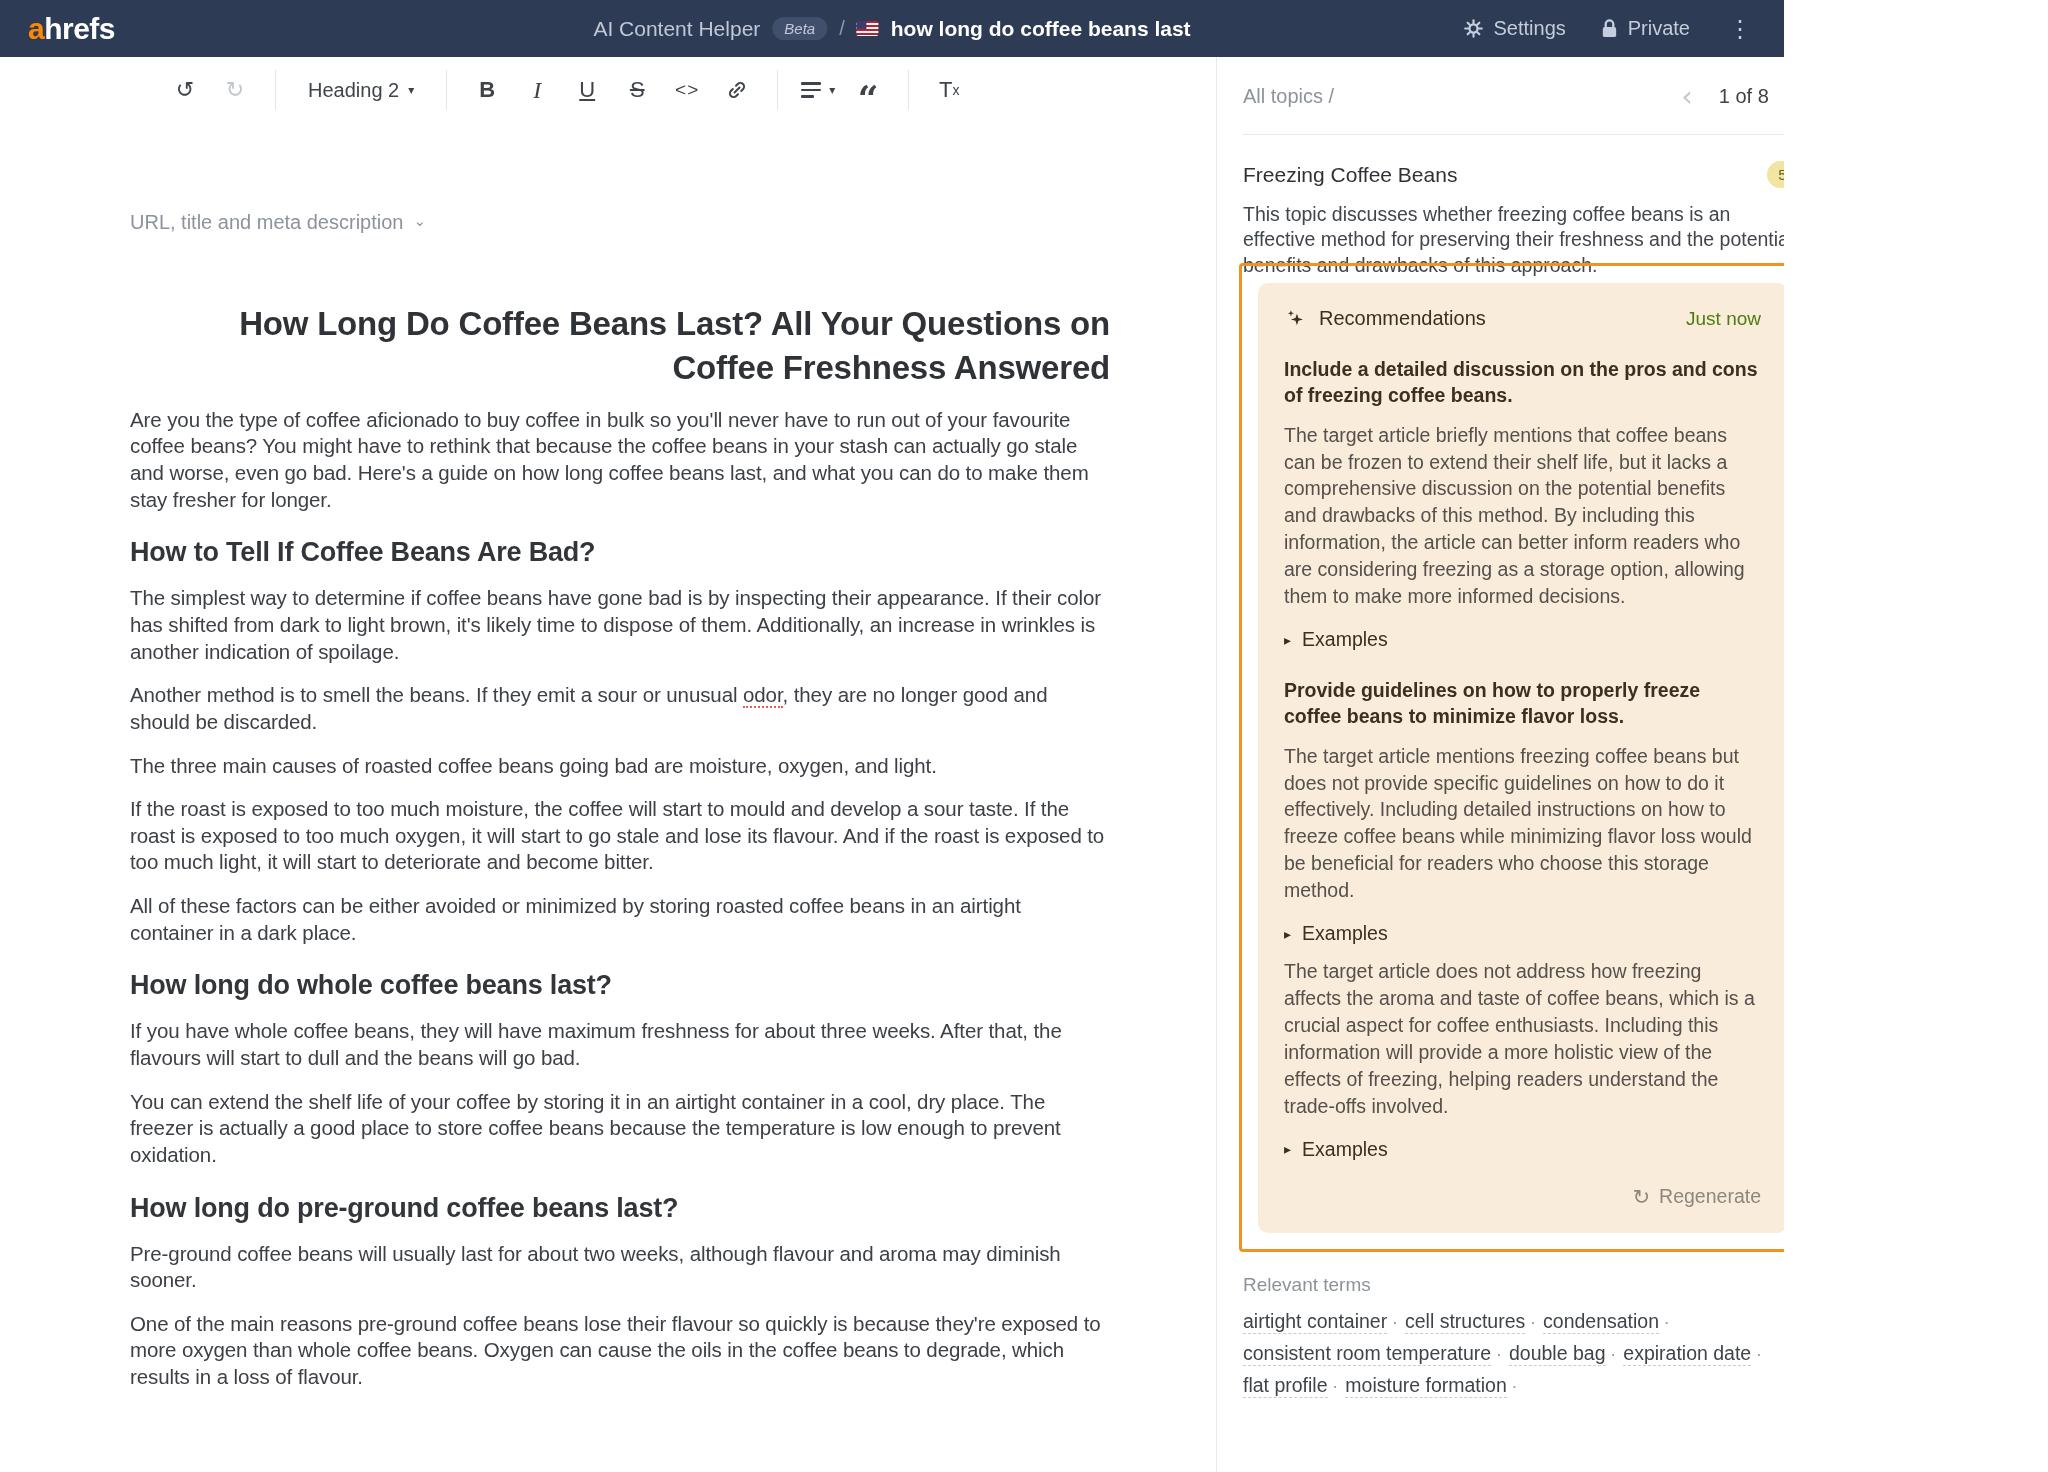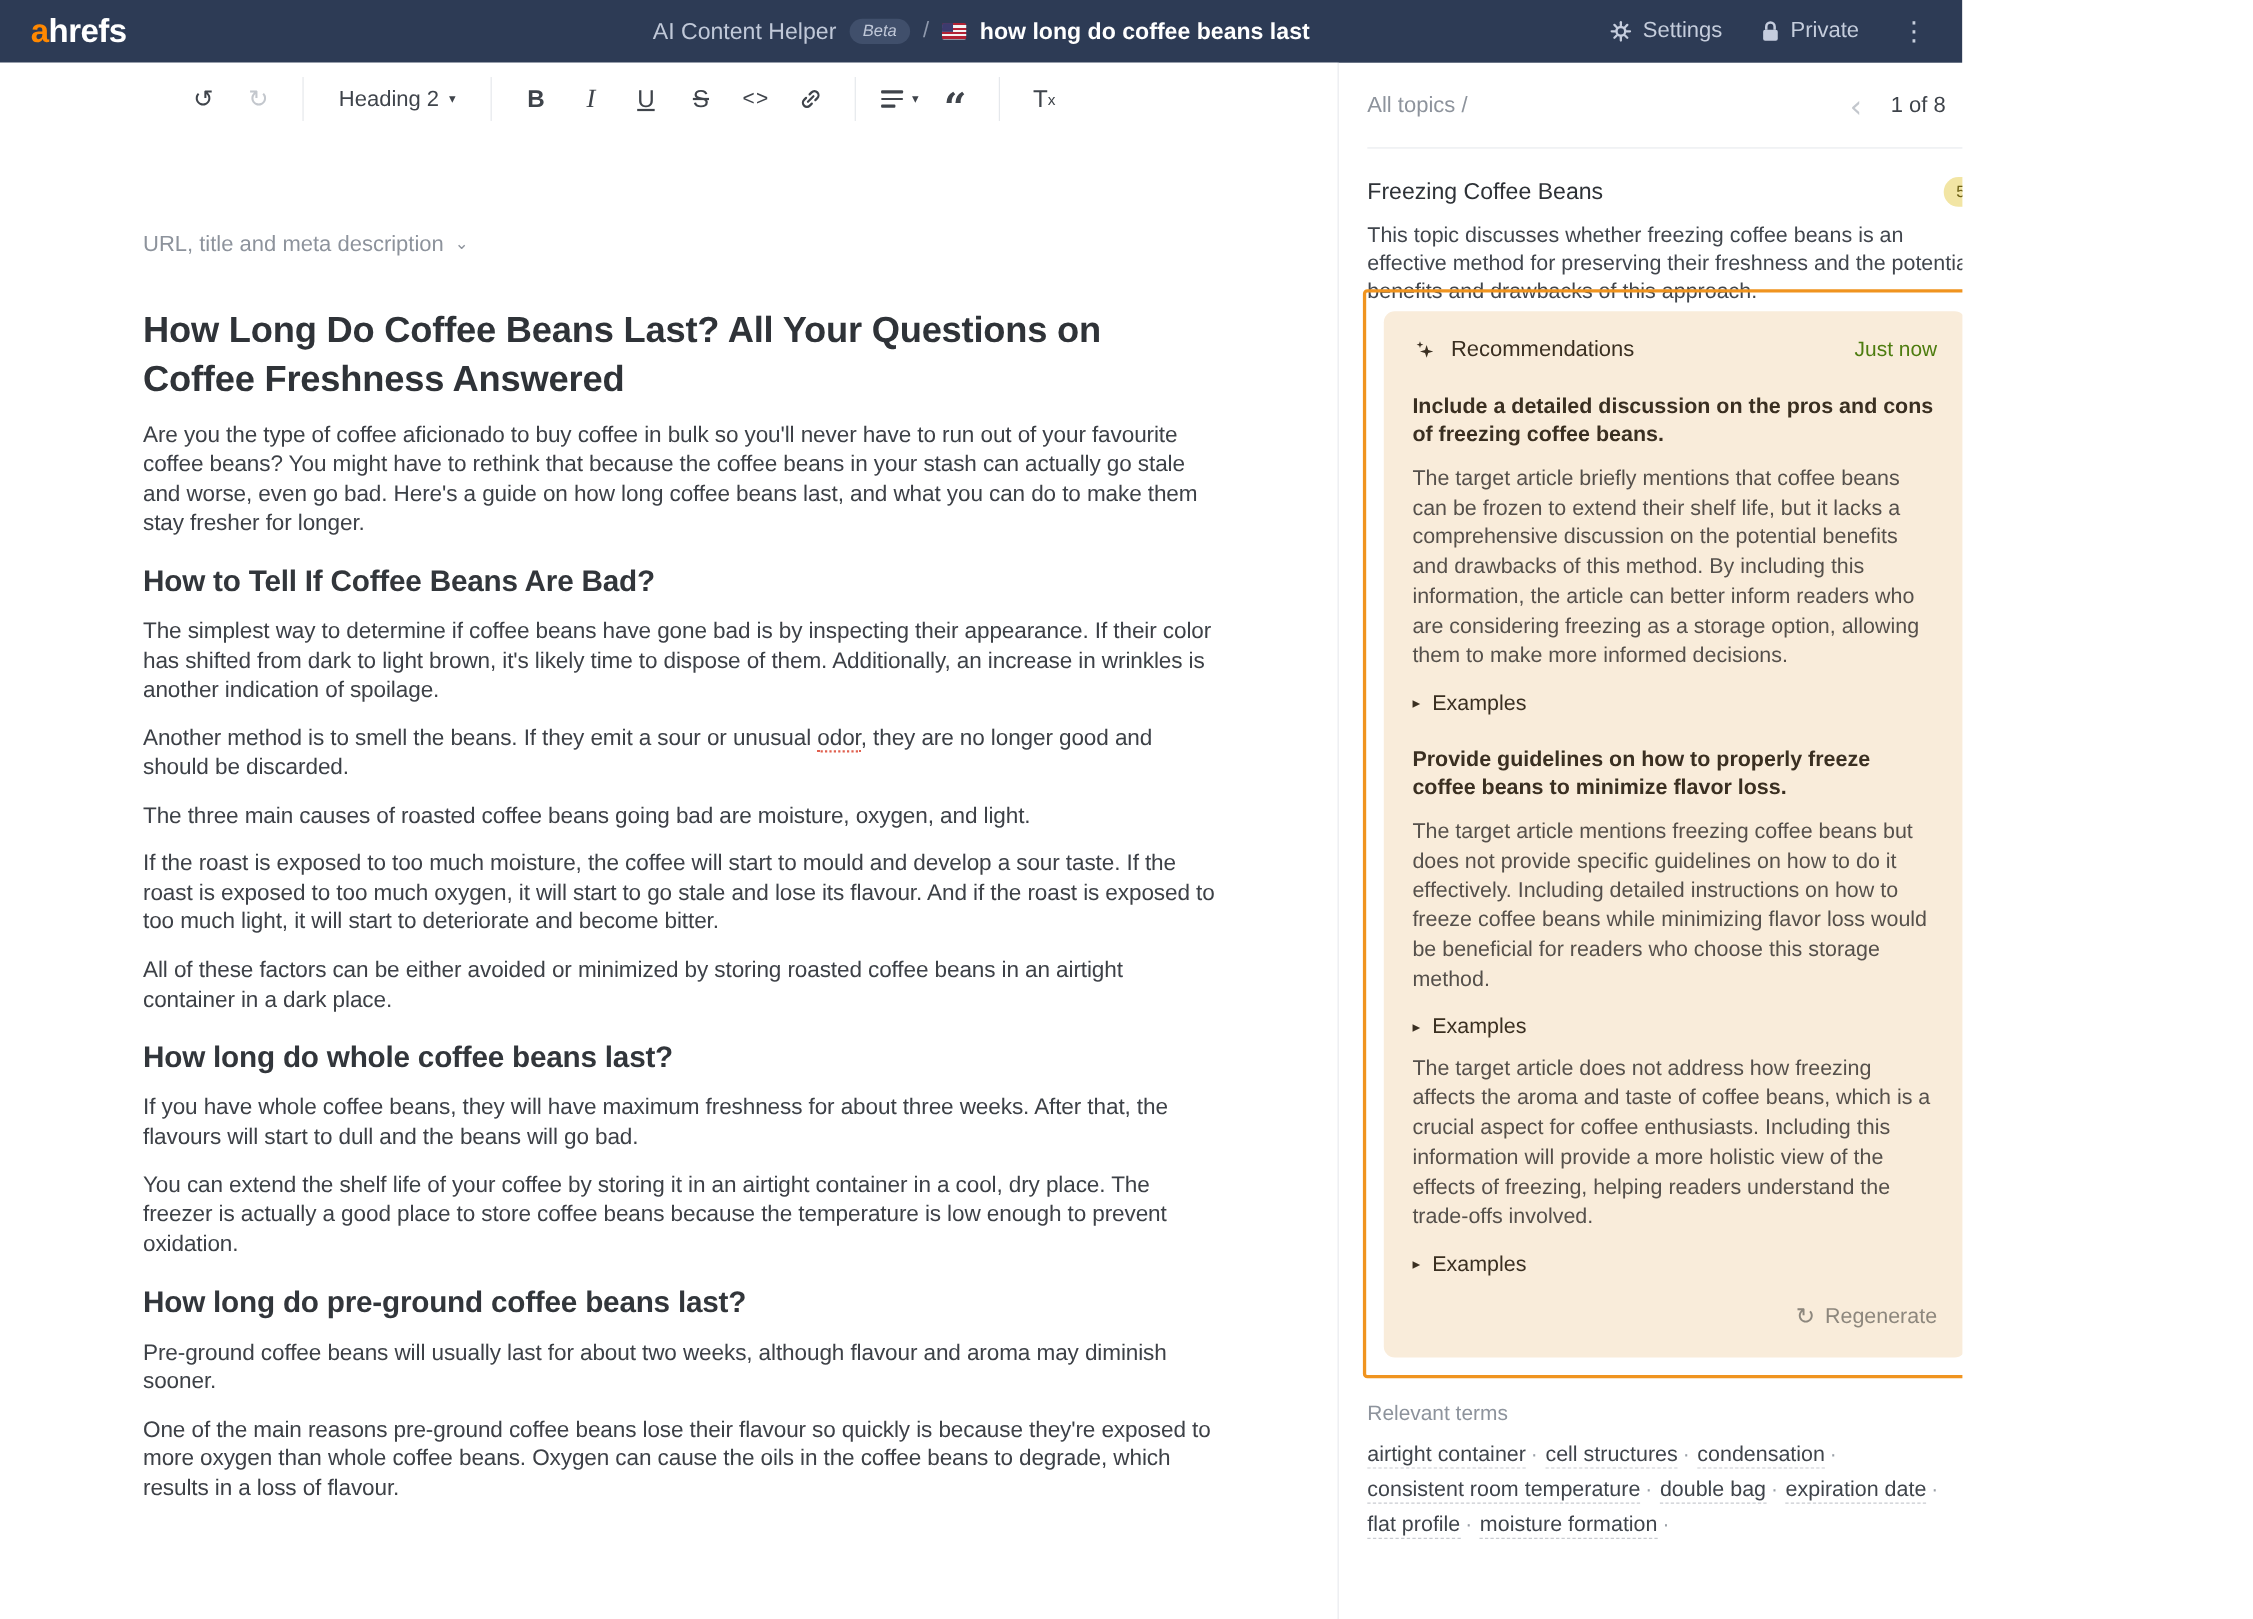--- a/index.html
+++ b/index.html
@@ -46,21 +46,21 @@
   .t-quote{font-family:"DejaVu Serif",serif;font-weight:bold;font-size:36px;line-height:10px;padding-top:16px;}
   .t-tx{font-size:22px;}
   .t-tx sub{font-size:14px;}
   .align-ic{display:flex;flex-direction:column;gap:4px;width:20px;}
   .align-ic i{display:block;height:2.5px;background:#3f444b;border-radius:1px;}
   .align-ic i:nth-child(1){width:20px;}.align-ic i:nth-child(2){width:20px;}.align-ic i:nth-child(3){width:13px;}
 
   .editor-content{padding:88px 0 0 130px;width:1105px;}
   .meta-toggle{display:flex;align-items:center;gap:10px;color:var(--muted);font-size:20px;cursor:pointer;}
   .meta-chev{font-size:15px;transform:translateY(-2px);}
-  .doc-h1{margin-top:44px;font-size:33px;line-height:1.33;color:var(--ink-dark);letter-spacing:-0.2px;width:980px;}
+  .doc-h1{margin-top:68px;font-size:33px;line-height:1.33;color:var(--ink-dark);letter-spacing:-0.2px;width:980px;text-align:right;}
   .doc-body{margin-top:10px;width:975px;}
   .doc-body p{font-size:20.5px;line-height:1.3;color:var(--ink);margin-top:17px;letter-spacing:-0.1px;}
   .doc-body h2{font-size:27px;color:#32363b;margin-top:24px;margin-bottom:4px;letter-spacing:-0.2px;}
   .misspelled{border-bottom:2px dotted #e0604f;}
 
   
   .topics-col{position:absolute;top:57px;left:1216px;width:606px;bottom:0;border-left:1px solid var(--line);
     padding:0 12px 0 22px;overflow:hidden;}
   .tp-head{display:flex;align-items:center;margin-top:28px;padding:0 4px;}
   .tp-breadcrumb{font-size:20px;color:var(--muted);cursor:pointer;}

